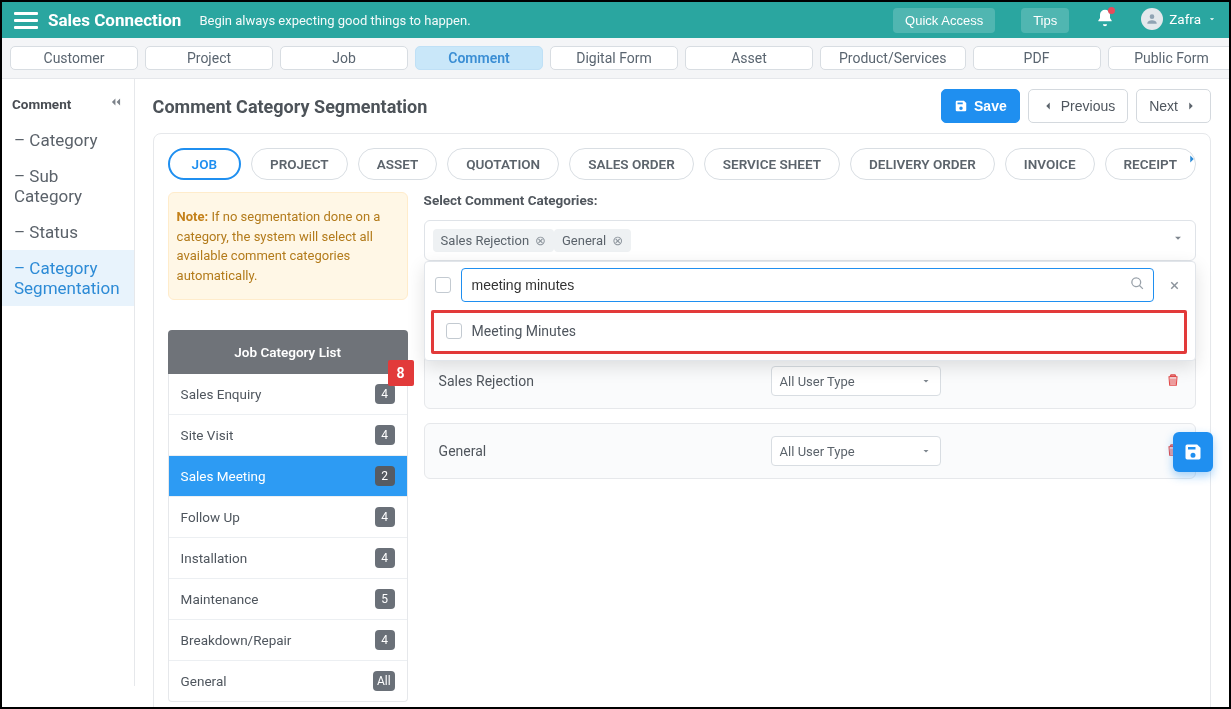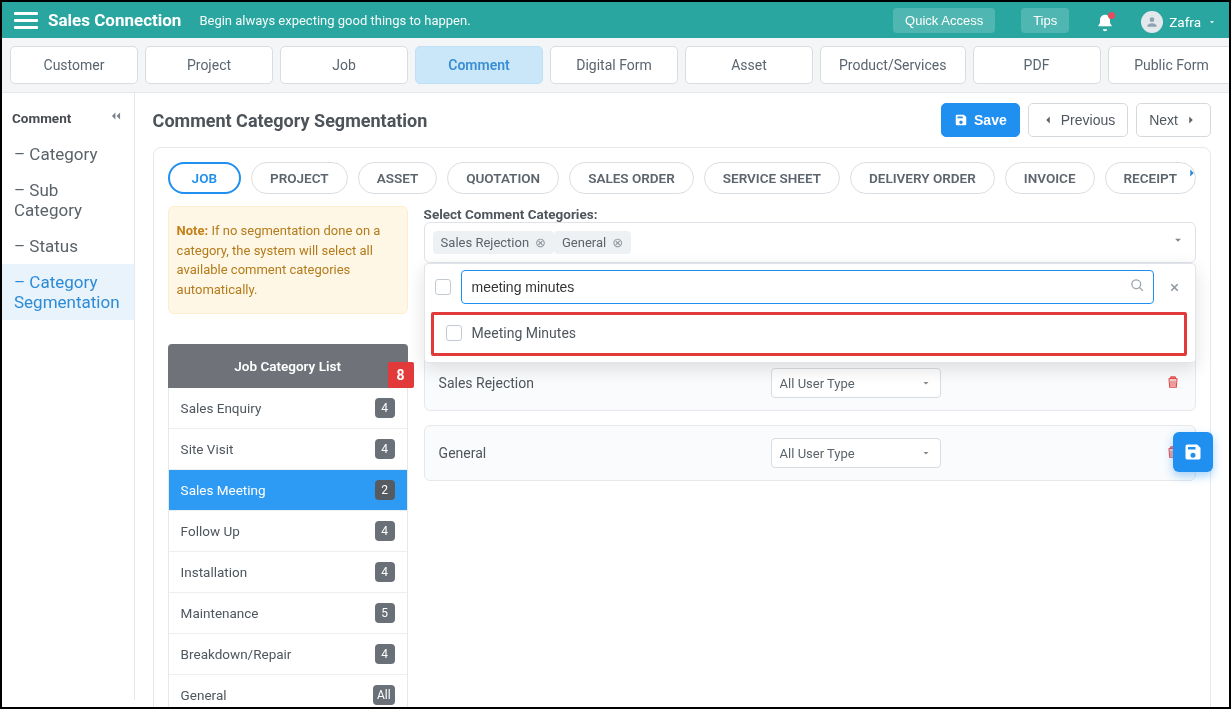--- a/index.html
+++ b/index.html
@@ -4,34 +4,34 @@
 <style>
   * { box-sizing: border-box; margin: 0; padding: 0; }
   body { font-family: -apple-system, BlinkMacSystemFont, "Segoe UI", Roboto, Arial, sans-serif; font-size: 13.5px; color: #333; background: #fff; border: 2px solid #000; width: 1231px; height: 709px; overflow: hidden; position: relative; }
 
   
   .topbar { display: flex; align-items: center; height: 36px; background: #2aa6a0; color: #fff; padding: 0 12px; }
   .hamburger { width: 24px; height: 24px; display: flex; flex-direction: column; justify-content: center; gap: 4px; cursor: pointer; margin-right: 10px; }
   .hamburger span { display: block; height: 3px; background: #fff; border-radius: 1px; }
   .brand { font-weight: 700; font-size: 17px; margin-right: 18px; }
   .tagline { font-size: 13px; opacity: .95; }
-  .top-right { margin-left: auto; display: flex; align-items: flex-end; gap: 26px; padding-left: 16px; }
+  .top-right { margin-left: auto; display: flex; align-items: flex-start; gap: 26px; padding-left: 16px; }
   .pill-btn { background: rgba(255,255,255,.18); border: none; color: #fff; padding: 5px 12px; border-radius: 4px; cursor: pointer; font-size: 13px; }
   .bell { position: relative; width: 20px; height: 20px; cursor: pointer; }
   .bell svg { width: 20px; height: 20px; fill: #fff; }
   .bell-dot { position: absolute; top: -1px; right: 0; width: 7px; height: 7px; background: #e84b5b; border-radius: 50%; }
   .user-chip { display: flex; align-items: center; gap: 6px; cursor: pointer; color: #fff; }
   .avatar { width: 22px; height: 22px; border-radius: 50%; background: #e3e8ec; display:flex; align-items:center; justify-content:center;}
   .avatar svg { width: 14px; height: 14px; fill: #8fa3b3; }
   .chev-down { width: 10px; height: 10px; }
 
   
   .tabstrip-wrap { background: #f4f5f7; border-bottom: 1px solid #e5e7eb; padding: 8px 8px; }
   .tabstrip { display: flex; gap: 7px; align-items: center; }
-  .tab { flex: 0 0 auto; border: 1px solid #d8dde2; border-radius: 5px; background: #fff; height: 38px; padding: 0 18px; display: flex; align-items: center; justify-content: center; font-size: 14px; color: #5a6570; cursor: pointer; min-width: 128px; }
+  .tab { flex: 0 0 auto; border: 1px solid #d8dde2; border-radius: 5px; background: #fff; height: 24px; padding: 0 18px; display: flex; align-items: center; justify-content: center; font-size: 14px; color: #5a6570; cursor: pointer; min-width: 128px; }
   .tab.active { background: #c9e7f9; border-color: #bfe0f6; color: #3b8ed4; font-weight: 600; }
 
   
   .main { display: flex; height: calc(100% - 42px - 56px); }
   .sidebar { width: 185px; border-right: 1px solid #e6e8eb; padding-top: 10px; }
   .side-head { display: flex; align-items: center; justify-content: space-between; padding: 6px 10px 10px 10px; font-weight: 700; color: #484c52; }
   .side-collapse { cursor: pointer; color: #7c828a; }
   .side-list { }
   .side-item { padding: 8px 12px; font-size: 17px; color: #5b626a; cursor: pointer; }
   .side-item.active { background: #e8f3fc; color: #2d8bd6; }
@@ -59,21 +59,21 @@
 
   .catlist-head { background: #6f7379; color: #fff; font-weight: 600; text-align: center; padding: 14px 0; border-radius: 4px 4px 0 0; }
   .catlist { border: 1px solid #e6e8eb; border-top: none; border-radius: 0 0 4px 4px; }
   .cat-item { display: flex; align-items: center; justify-content: space-between; padding: 10px 12px; border-bottom: 1px solid #eceff2; cursor: pointer; font-size: 13.5px; color: #4f565e; }
   .cat-item:last-child { border-bottom: none; }
   .cat-item.active { background: #2d9bf3; color: #fff; }
   .badge { background: #6a7078; color: #fff; border-radius: 4px; min-width: 20px; height: 20px; font-size: 12px; display:flex; align-items:center; justify-content:center; padding:0 4px;}
   .cat-item.active .badge { background: #565b62; }
 
   .right-col { flex: 1; position: relative; }
-  .section-label { font-weight: 700; color: #50565d; margin-bottom: 0; }
+  .section-label { font-weight: 700; color: #50565d; margin-bottom: 12px; }
 
   .chip-box { border: 1px solid #dfe3e8; border-radius: 6px; background: #fff; padding: 8px 30px 8px 8px; display: flex; gap: 8px; align-items:center; position: relative;}
   .chip { background: #eef1f3; border-radius: 4px; padding: 4px 8px; font-size: 13px; color: #5b636b; display:inline-flex; align-items:center; gap:6px; }
   .chip-x { color:#8b939b; cursor:pointer; font-size:13px;}
   .chip-box-chev { position:absolute; right:10px; top:10px; color:#7e868e; cursor:pointer; }
 
   .search-row { display:flex; align-items:center; gap:10px; margin-top:8px; }
   .outer-check { width:16px; height:16px; border:1.5px solid #c3cad1; border-radius:3px; cursor:pointer; flex:0 0 auto; margin-left:4px;}
   .search-input-wrap { flex:1; border:1.5px solid #1f8ff0; border-radius:4px; height:34px; display:flex; align-items:center; padding:0 8px 0 10px; background:#fff;}
   .search-input-wrap input { border:none; outline:none; flex:1; font-size:14px; color:#333; }

